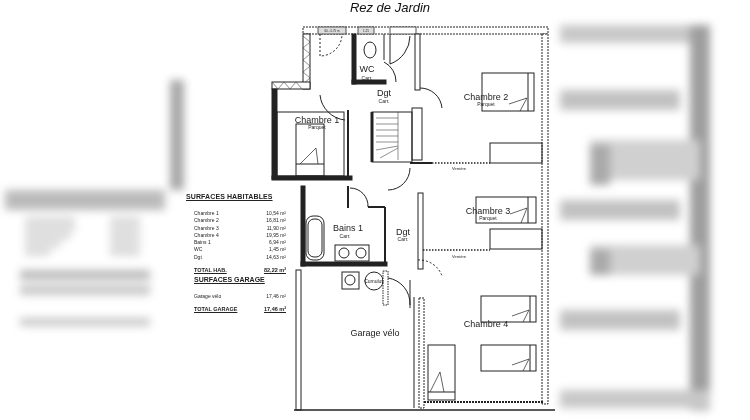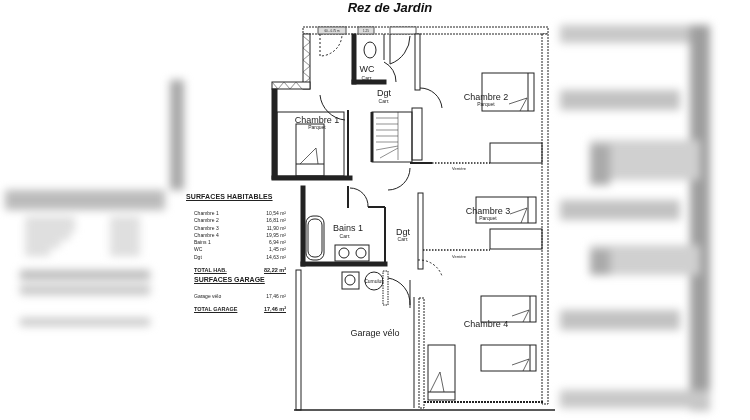--- a/index.html
+++ b/index.html
@@ -1,20 +1,20 @@
 <!DOCTYPE html>
 <html><head>
 <meta charset="utf-8">
 <style>
   html,body{margin:0;padding:0;}
   body{width:750px;height:420px;background:#ffffff;position:relative;overflow:hidden;font-family:"Liberation Sans",sans-serif;color:#222;}
   .blur-left{position:absolute;left:0;top:0;width:200px;height:420px;filter:blur(4px);}
   .blur-right{position:absolute;left:560px;top:0;width:190px;height:420px;filter:blur(4px);}
   .bl{position:absolute;background:#bdbdbd;}
-  .title{position:absolute;left:300px;top:0;width:180px;text-align:center;font-size:13px;font-weight:bold;font-style:italic;color:#111;}
+  .title{position:absolute;left:300px;top:0;width:180px;text-align:center;font-size:13px;font-weight:normal;font-style:italic;color:#111;}
   .surfaces{position:absolute;left:186px;top:193px;width:100px;font-size:6px;color:#222;}
   .surfaces .hdr{font-size:7px;font-weight:bold;text-decoration:underline;margin-bottom:10px;letter-spacing:0.1px;}
   .surfaces .row{display:flex;justify-content:space-between;height:7.3px;line-height:7.3px;padding-left:8px;font-size:5px;}
   .surfaces .tot{display:flex;justify-content:space-between;font-size:5.5px;font-weight:bold;text-decoration:underline;padding-left:8px;margin-top:6px;}
   .surfaces .hdr2{font-size:7px;font-weight:bold;text-decoration:underline;padding-left:8px;margin-top:3px;margin-bottom:10px;}
   svg.plan{position:absolute;left:0;top:0;}
   .room-label{font-family:"Liberation Sans",sans-serif;fill:#222;}
 </style>
 </head>
 <body>

